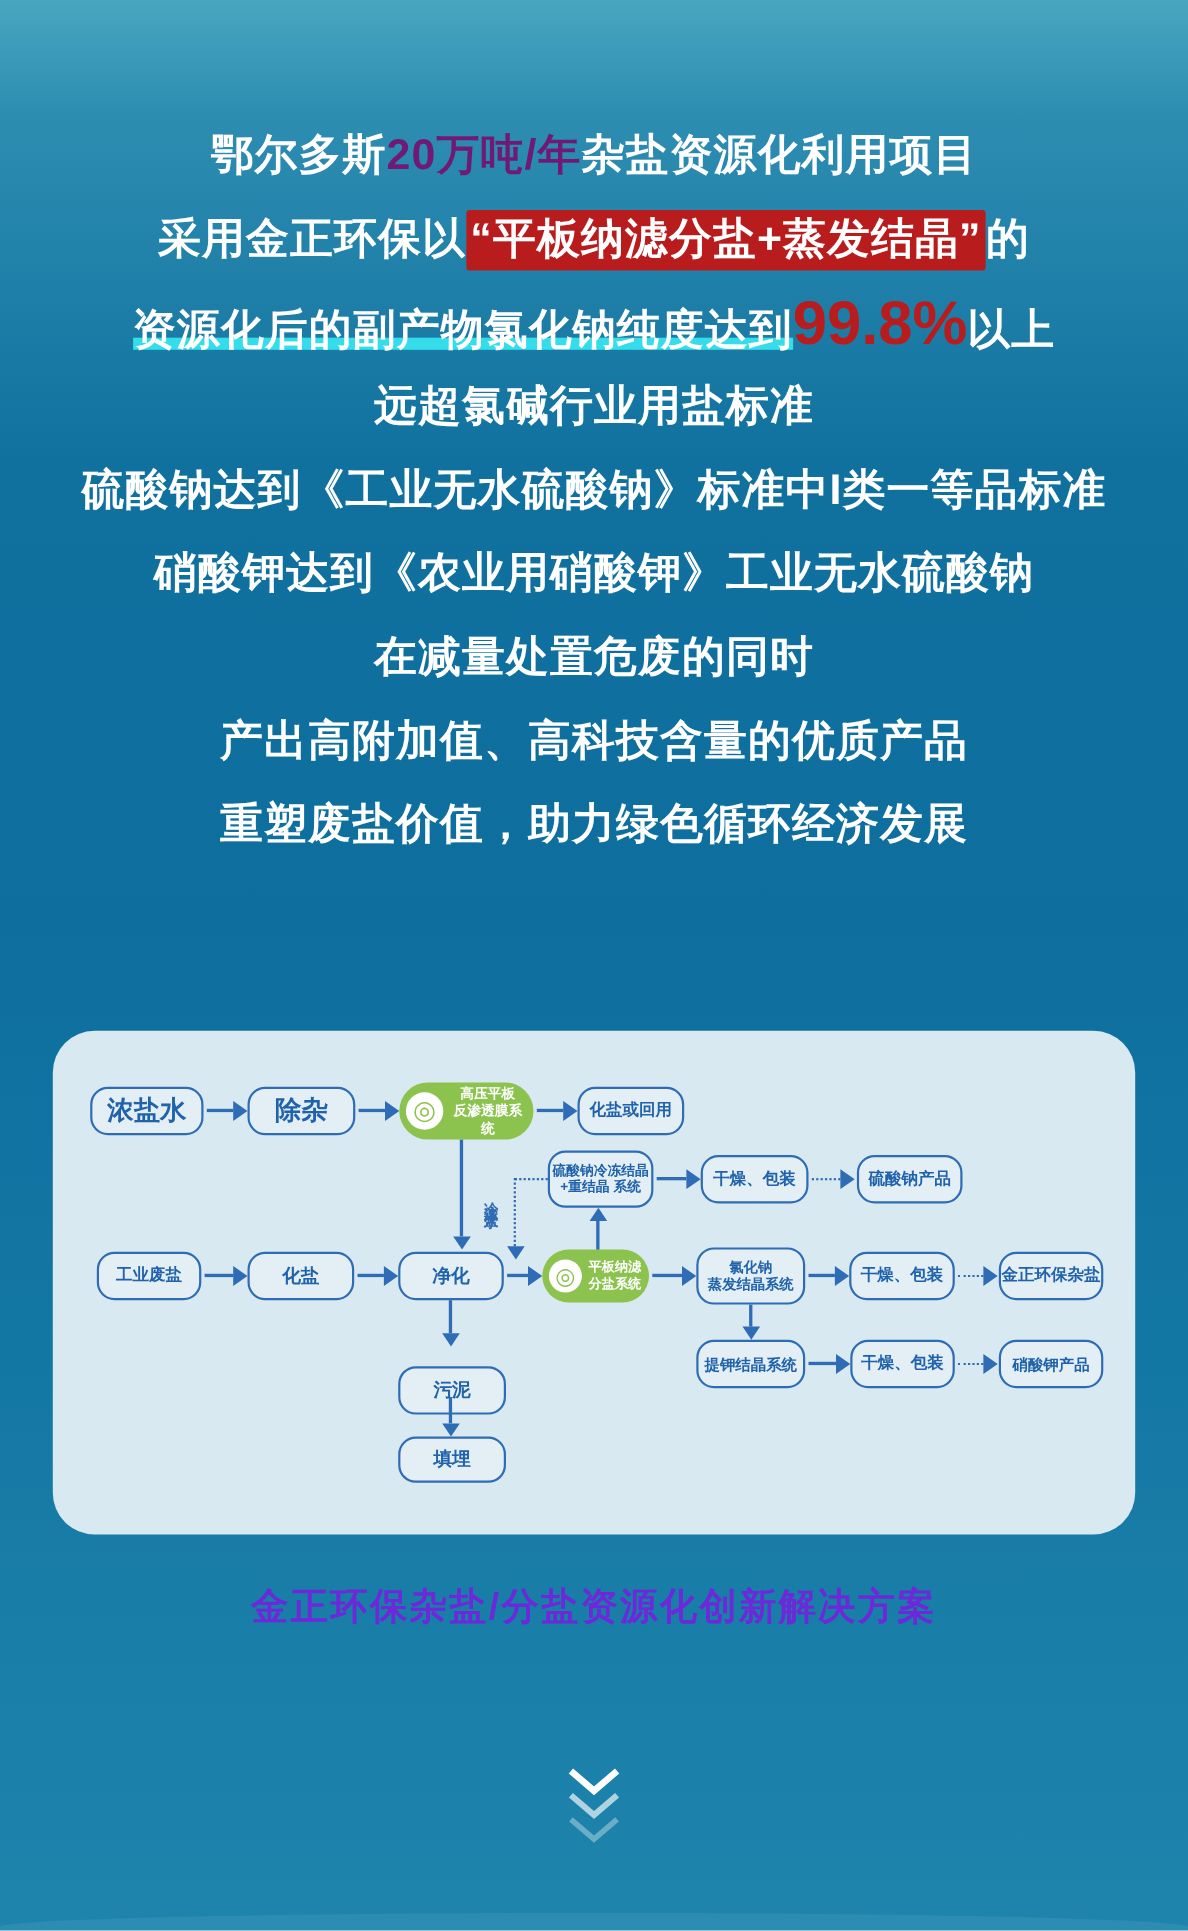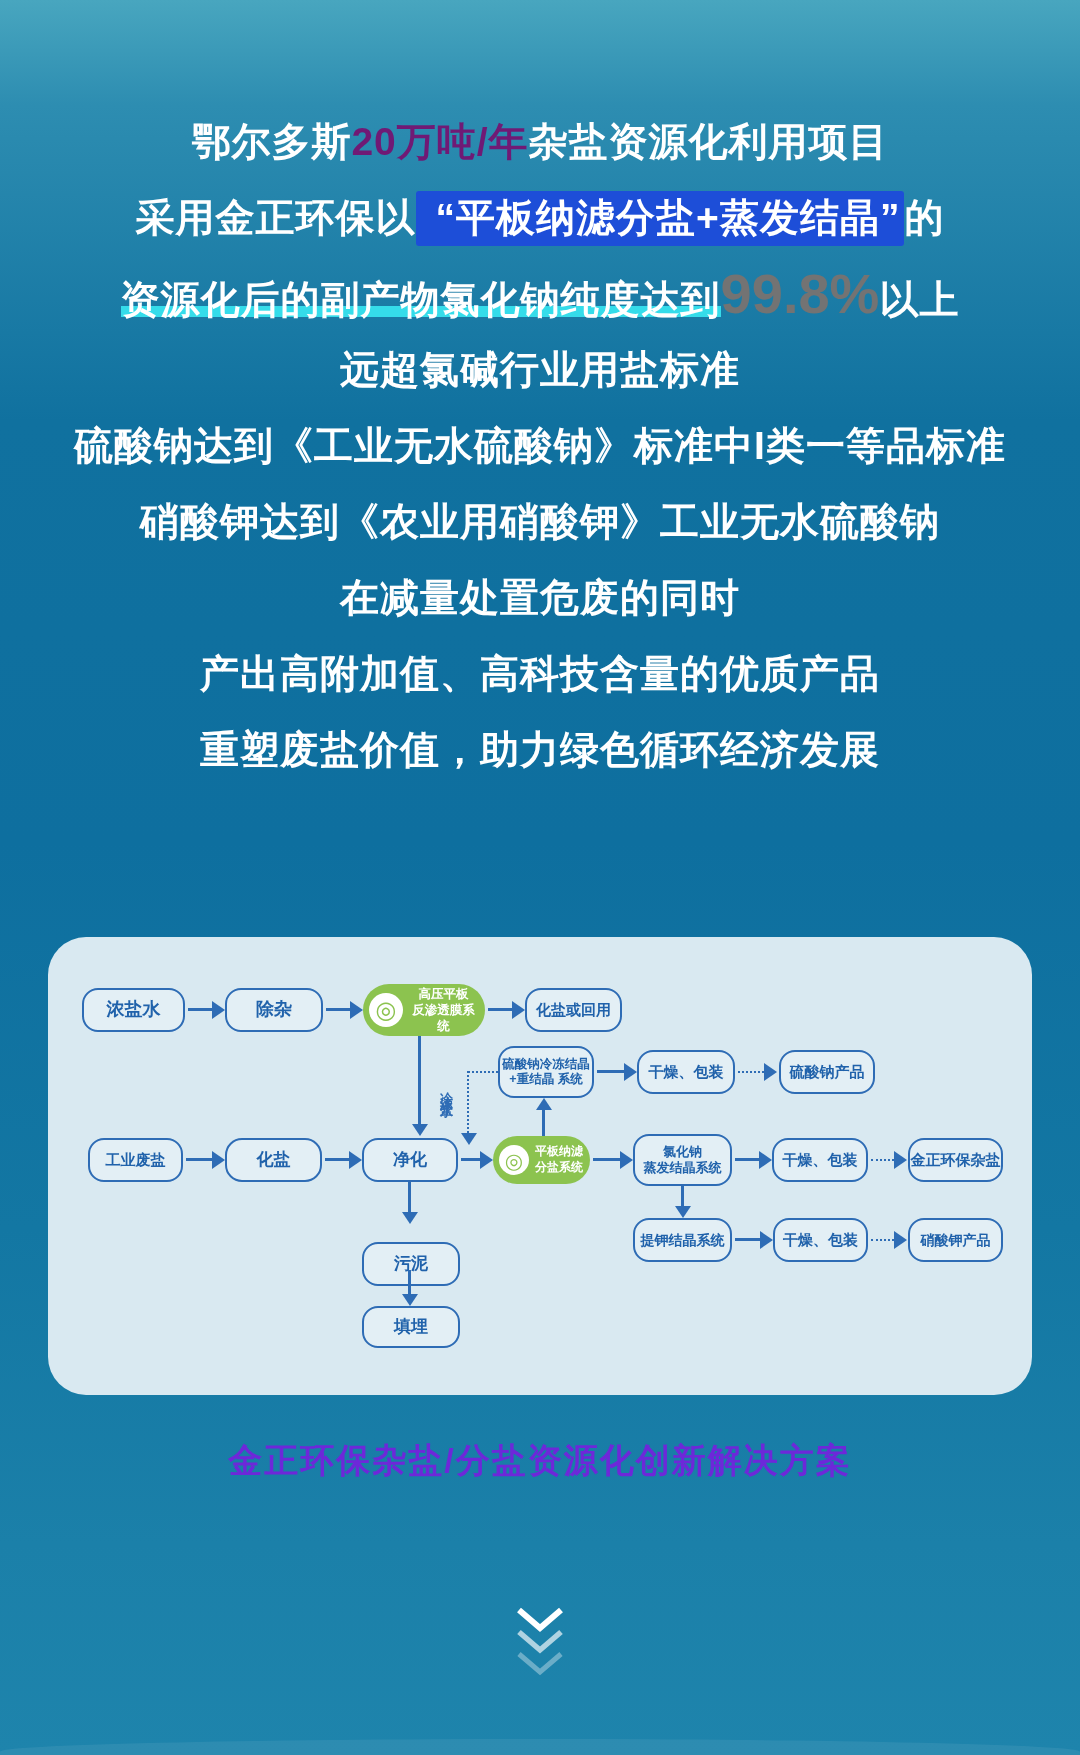--- a/index.html
+++ b/index.html
@@ -5,34 +5,34 @@
   html,body{margin:0;padding:0;}
   body{
     width:1080px;height:1755px;position:relative;overflow:hidden;
     font-family:"Liberation Sans","DejaVu Sans",sans-serif;
     background:linear-gradient(180deg,#48a6bf 0%,#2d8db1 6%,#10719f 24%,#0e6f9f 48%,#1377a3 70%,#1b80a9 88%,#1e84ac 100%);
   }
   
   .headline{position:absolute;left:0;top:104px;width:1080px;text-align:center;color:#ffffff;font-weight:bold;}
   .hl-line{height:76px;line-height:76px;font-size:39px;letter-spacing:1px;white-space:nowrap;}
   .accent{color:#701a75;}
-  .accent-big{color:#737373;font-size:56px;letter-spacing:0;}
-  .hl-highlight{background:#1d4ed8;border-radius:3px;padding:5px 4px 7px 20px;}
+  .accent-big{color:#b91c1c;font-size:56px;letter-spacing:0;}
+  .hl-highlight{background:#b91c1c;border-radius:3px;padding:5px 4px 7px 4px;}
   .hl-underline{
     background-image:linear-gradient(#35dcea,#35dcea);
     background-repeat:no-repeat;background-size:100% 11px;background-position:0 88%;
   }
   
   .panel{position:absolute;left:48px;top:937px;width:984px;height:458px;background:#d9e9f1;border-radius:38px;}
   .node{
     position:absolute;box-sizing:border-box;border:2.5px solid #2e6cb5;border-radius:16px;
     background:rgba(255,255,255,0.28);color:#2062ab;font-weight:bold;
     display:flex;flex-direction:column;align-items:center;justify-content:center;text-align:center;line-height:1.2;
   }
-  .fs18{font-size:18px;} .fs17{font-size:17px;} .fs15{font-size:15px;} .fs14{font-size:14px;} .fs13{font-size:13px;} .fs125{font-size:12.5px;text-align:right;}
+  .fs18{font-size:24px;} .fs17{font-size:17px;} .fs15{font-size:15px;} .fs14{font-size:14px;} .fs13{font-size:13px;} .fs125{font-size:12.5px;text-align:right;}
   .pill{
     position:absolute;box-sizing:border-box;background:#8cc34f;border-radius:26px;color:#fff;font-weight:bold;
     display:flex;align-items:center;padding:0 6px 0 6px;gap:5px;
   }
   .picon{width:34px;height:34px;min-width:34px;background:#ffffff;border-radius:50%;color:#8cc34f;
     display:flex;align-items:center;justify-content:center;font-size:24px;font-weight:bold;line-height:1;}
   .ptext{font-size:12.5px;line-height:1.3;text-align:center;flex:1;}
   
   .ah{position:absolute;height:3px;background:#2e6cb5;}
   .ah::after{content:"";position:absolute;right:-13px;top:50%;transform:translateY(-50%);
@@ -92,21 +92,21 @@
     <span>硫酸钠冷冻结晶</span>
     <span>+重结晶 系统</span>
   </div>
   <div class="ah" style="left:549px;top:133px;width:27px;"></div>
   <div class="node fs15" style="left:589px;top:113px;width:98px;height:44px;">干燥、包装</div>
   <div class="ad" style="left:690px;top:134px;width:26px;"></div>
   <div class="node fs15" style="left:731px;top:113px;width:96px;height:44px;">硫酸钠产品</div>
 
   <div class="node fs15" style="left:40px;top:201px;width:95px;height:44px;">工业废盐</div>
   <div class="ah" style="left:138px;top:221px;width:26px;"></div>
-  <div class="node fs17" style="left:177px;top:201px;width:97px;height:44px;border-radius:17px;">化盐</div>
+  <div class="node fs17" style="left:177px;top:201px;width:97px;height:44px;">化盐</div>
   <div class="ah" style="left:277px;top:221px;width:24px;"></div>
   <div class="node fs17" style="left:314px;top:201px;width:96px;height:44px;">净化</div>
   <div class="ah" style="left:413px;top:221px;width:19px;"></div>
   <div class="pill" style="left:445px;top:199px;width:97px;height:48px;">
     <span class="picon" style="width:30px;height:30px;min-width:30px;font-size:21px;">◎</span>
     <span class="ptext" style="font-size:12px;"><span>平板纳滤</span><br><span>分盐系统</span></span>
   </div>
   <div class="ah" style="left:545px;top:221px;width:27px;"></div>
   <div class="node fs13" style="left:585px;top:197px;width:99px;height:52px;">
     <span>氯化钠</span>

